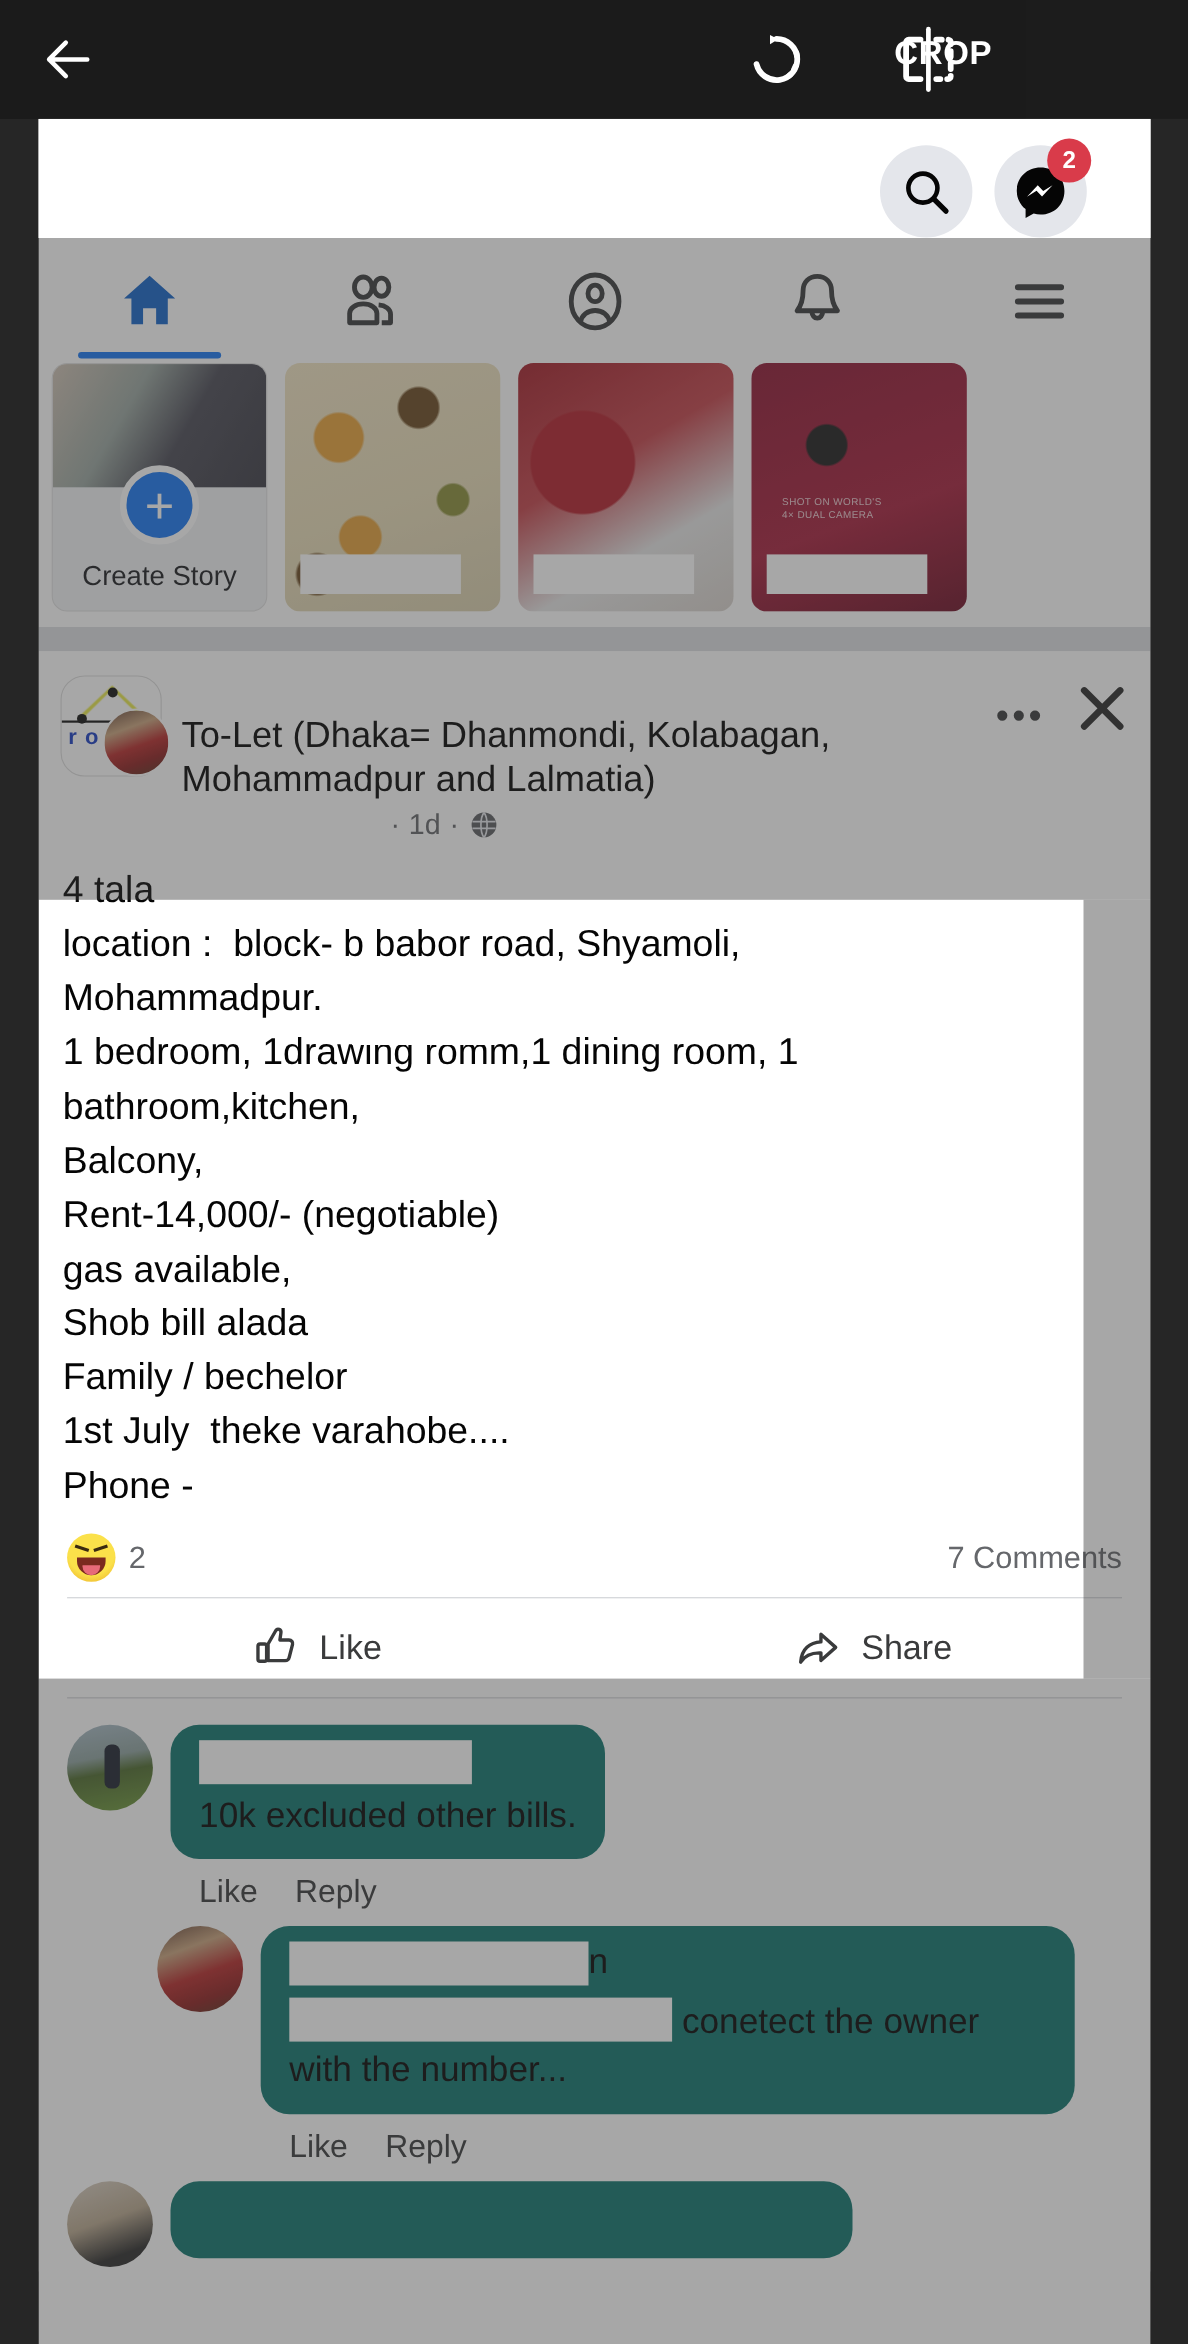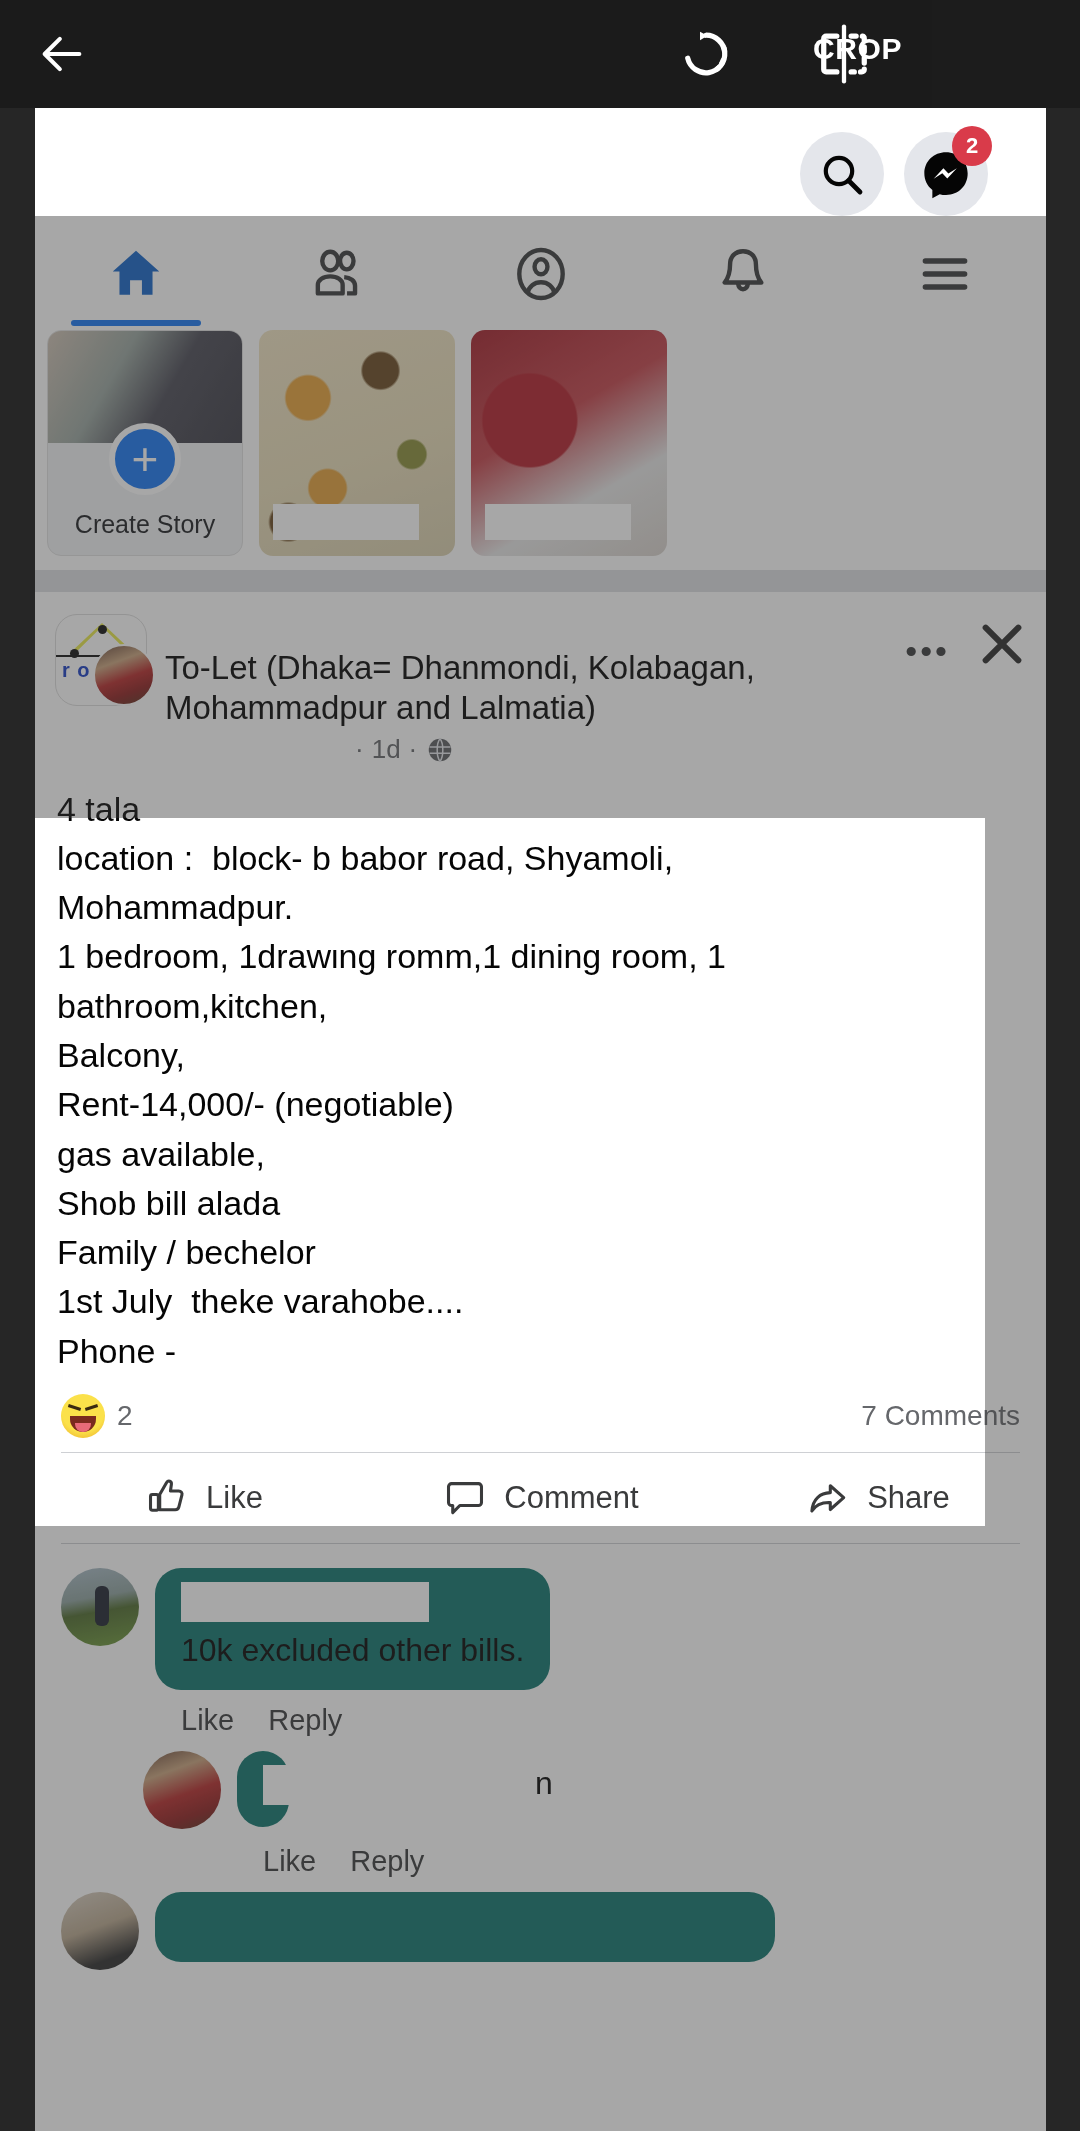--- a/index.html
+++ b/index.html
@@ -265,20 +265,25 @@
           <div class="create-label">Create Story</div>
         </div>
         <div class="story s2">
           <div class="photo"></div>
           <div class="story-name"></div>
         </div>
         <div class="story s3">
           <div class="photo"></div>
           <div class="story-name"></div>
         </div>
+        <div class="story s4">
+          <div class="photo"></div>
+          <div class="cam-txt">SHOT ON WORLD'S<br>4× DUAL CAMERA</div>
+          <div class="story-name"></div>
+        </div>
       </div>
     </div>
 
     <div class="feed-gap"></div>
 
     <div class="post">
       <div class="post-head">
         <div class="avatar-stack">
           <div class="group-av">
             <div class="v"></div>
@@ -348,26 +353,20 @@
       <div class="actions">
         <div class="act">
           <svg width="46" height="46" viewBox="0 0 24 24">
             <path d="M8.2 10.2l3.6-6.3c.9-1.4 2.7-.6 2.5.9l-.5 3.5h4.3c1.2 0 2 1 1.7 2.1l-1.6 6.2c-.2.9-1 1.5-1.9 1.5H8.2z" fill="none" stroke="#3a3b3c" stroke-width="1.6" stroke-linejoin="round"></path>
             <rect x="3.4" y="10.2" width="4.1" height="8.2" rx="1" fill="none" stroke="#3a3b3c" stroke-width="1.6"></rect>
           </svg>
           <span>Like</span>
         </div>
         <div class="act">
           <svg width="46" height="46" viewBox="0 0 24 24">
-            <path d="M5 4.5h14a1.6 1.6 0 0 1 1.6 1.6v8.2a1.6 1.6 0 0 1-1.6 1.6H9.3L5.6 19.6v-3.7H5a1.6 1.6 0 0 1-1.6-1.6V6.1A1.6 1.6 0 0 1 5 4.5z" fill="none" stroke="#3a3b3c" stroke-width="1.6" stroke-linejoin="round"></path>
-          </svg>
-          <span>Comment</span>
-        </div>
-        <div class="act">
-          <svg width="46" height="46" viewBox="0 0 24 24">
             <path d="M3.6 18.8c.4-6.2 4.3-9.4 9.6-9.6V5.6l7 6.2-7 6.2v-3.6c-4.6-.2-7.6 1.2-9.6 4.4z" fill="none" stroke="#3a3b3c" stroke-width="1.6" stroke-linejoin="round"></path>
           </svg>
           <span>Share</span>
         </div>
       </div>
 
       <div class="hr"></div>
 
       <div class="comments">
         <div class="cmt">
@@ -385,20 +384,24 @@
         </div>
 
         <div class="cmt reply">
           <div class="cav a2"></div>
           <div class="cmt-main">
             <div class="bubble" style="max-width:740px;">
               <div style="position:relative;height:44px;">
                 <div class="cmt-name-redact" style="width:272px;position:absolute;left:0;top:0;"></div>
                 <span style="position:absolute;left:272px;top:0;font-size:32px;color:#050505;">n</span>
               </div>
+              <div class="cmt-text" style="position:relative;">
+                <span style="display:inline-block;width:348px;height:40px;background:#fff;vertical-align:-8px;"></span>
+                <span>conetect the owner with the number...</span>
+              </div>
             </div>
             <div class="cmt-actions">
               <span>Like</span>
               <span>Reply</span>
             </div>
           </div>
         </div>
 
         <div class="cmt">
           <div class="cav a3"></div>

